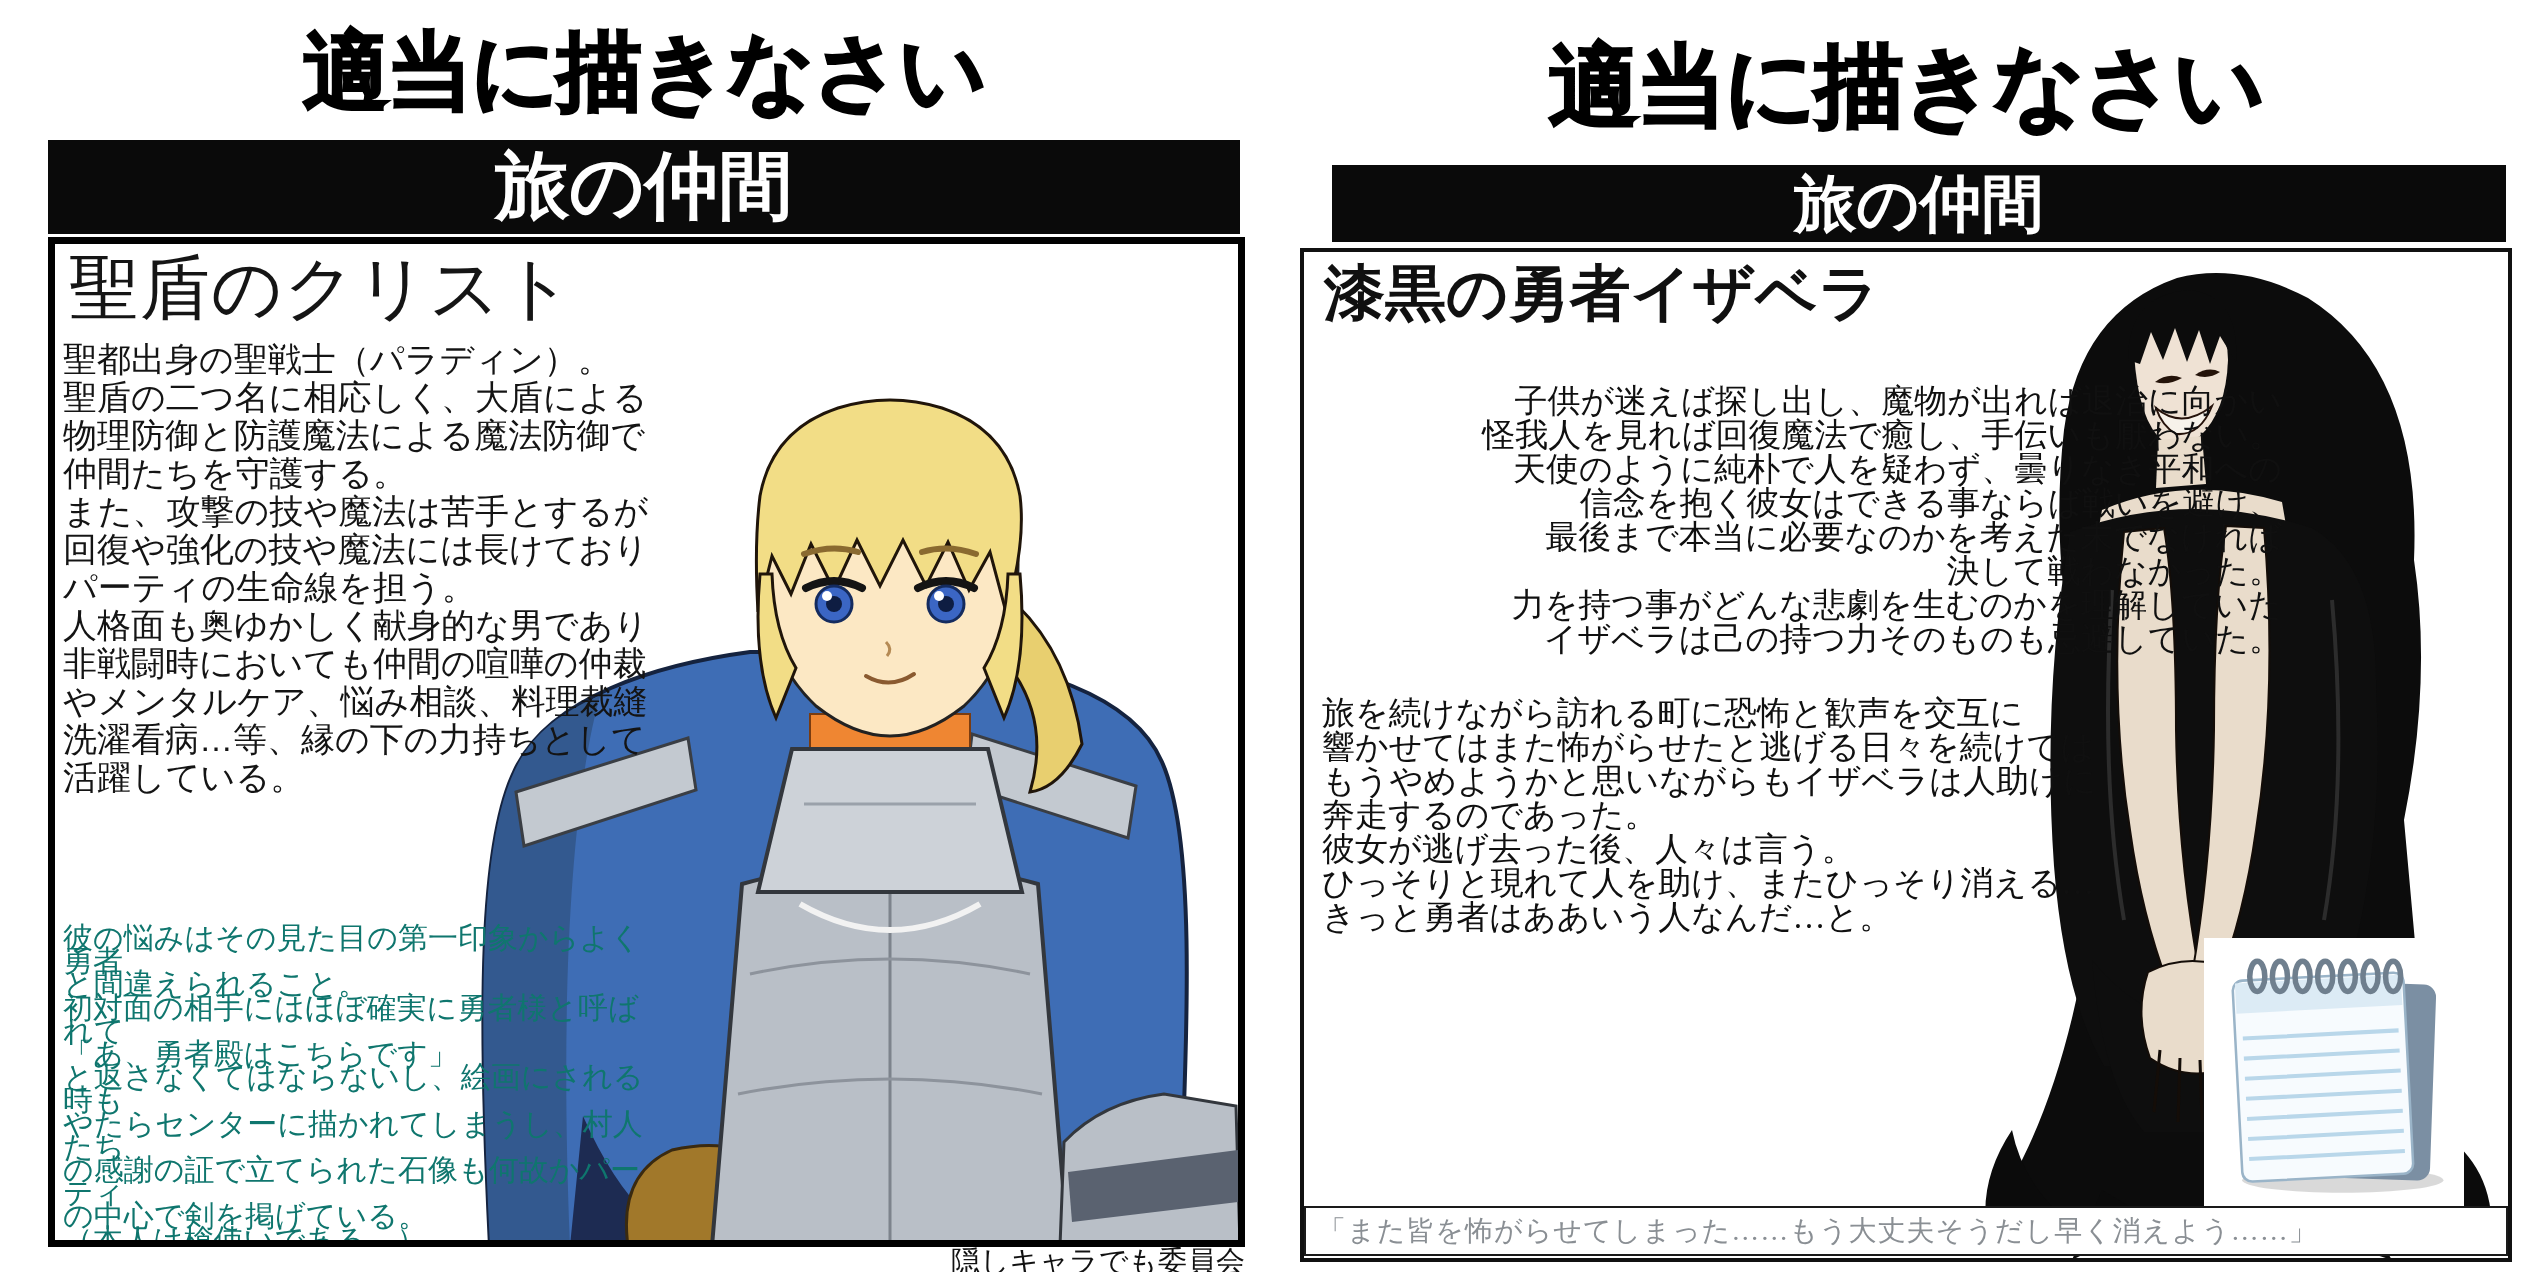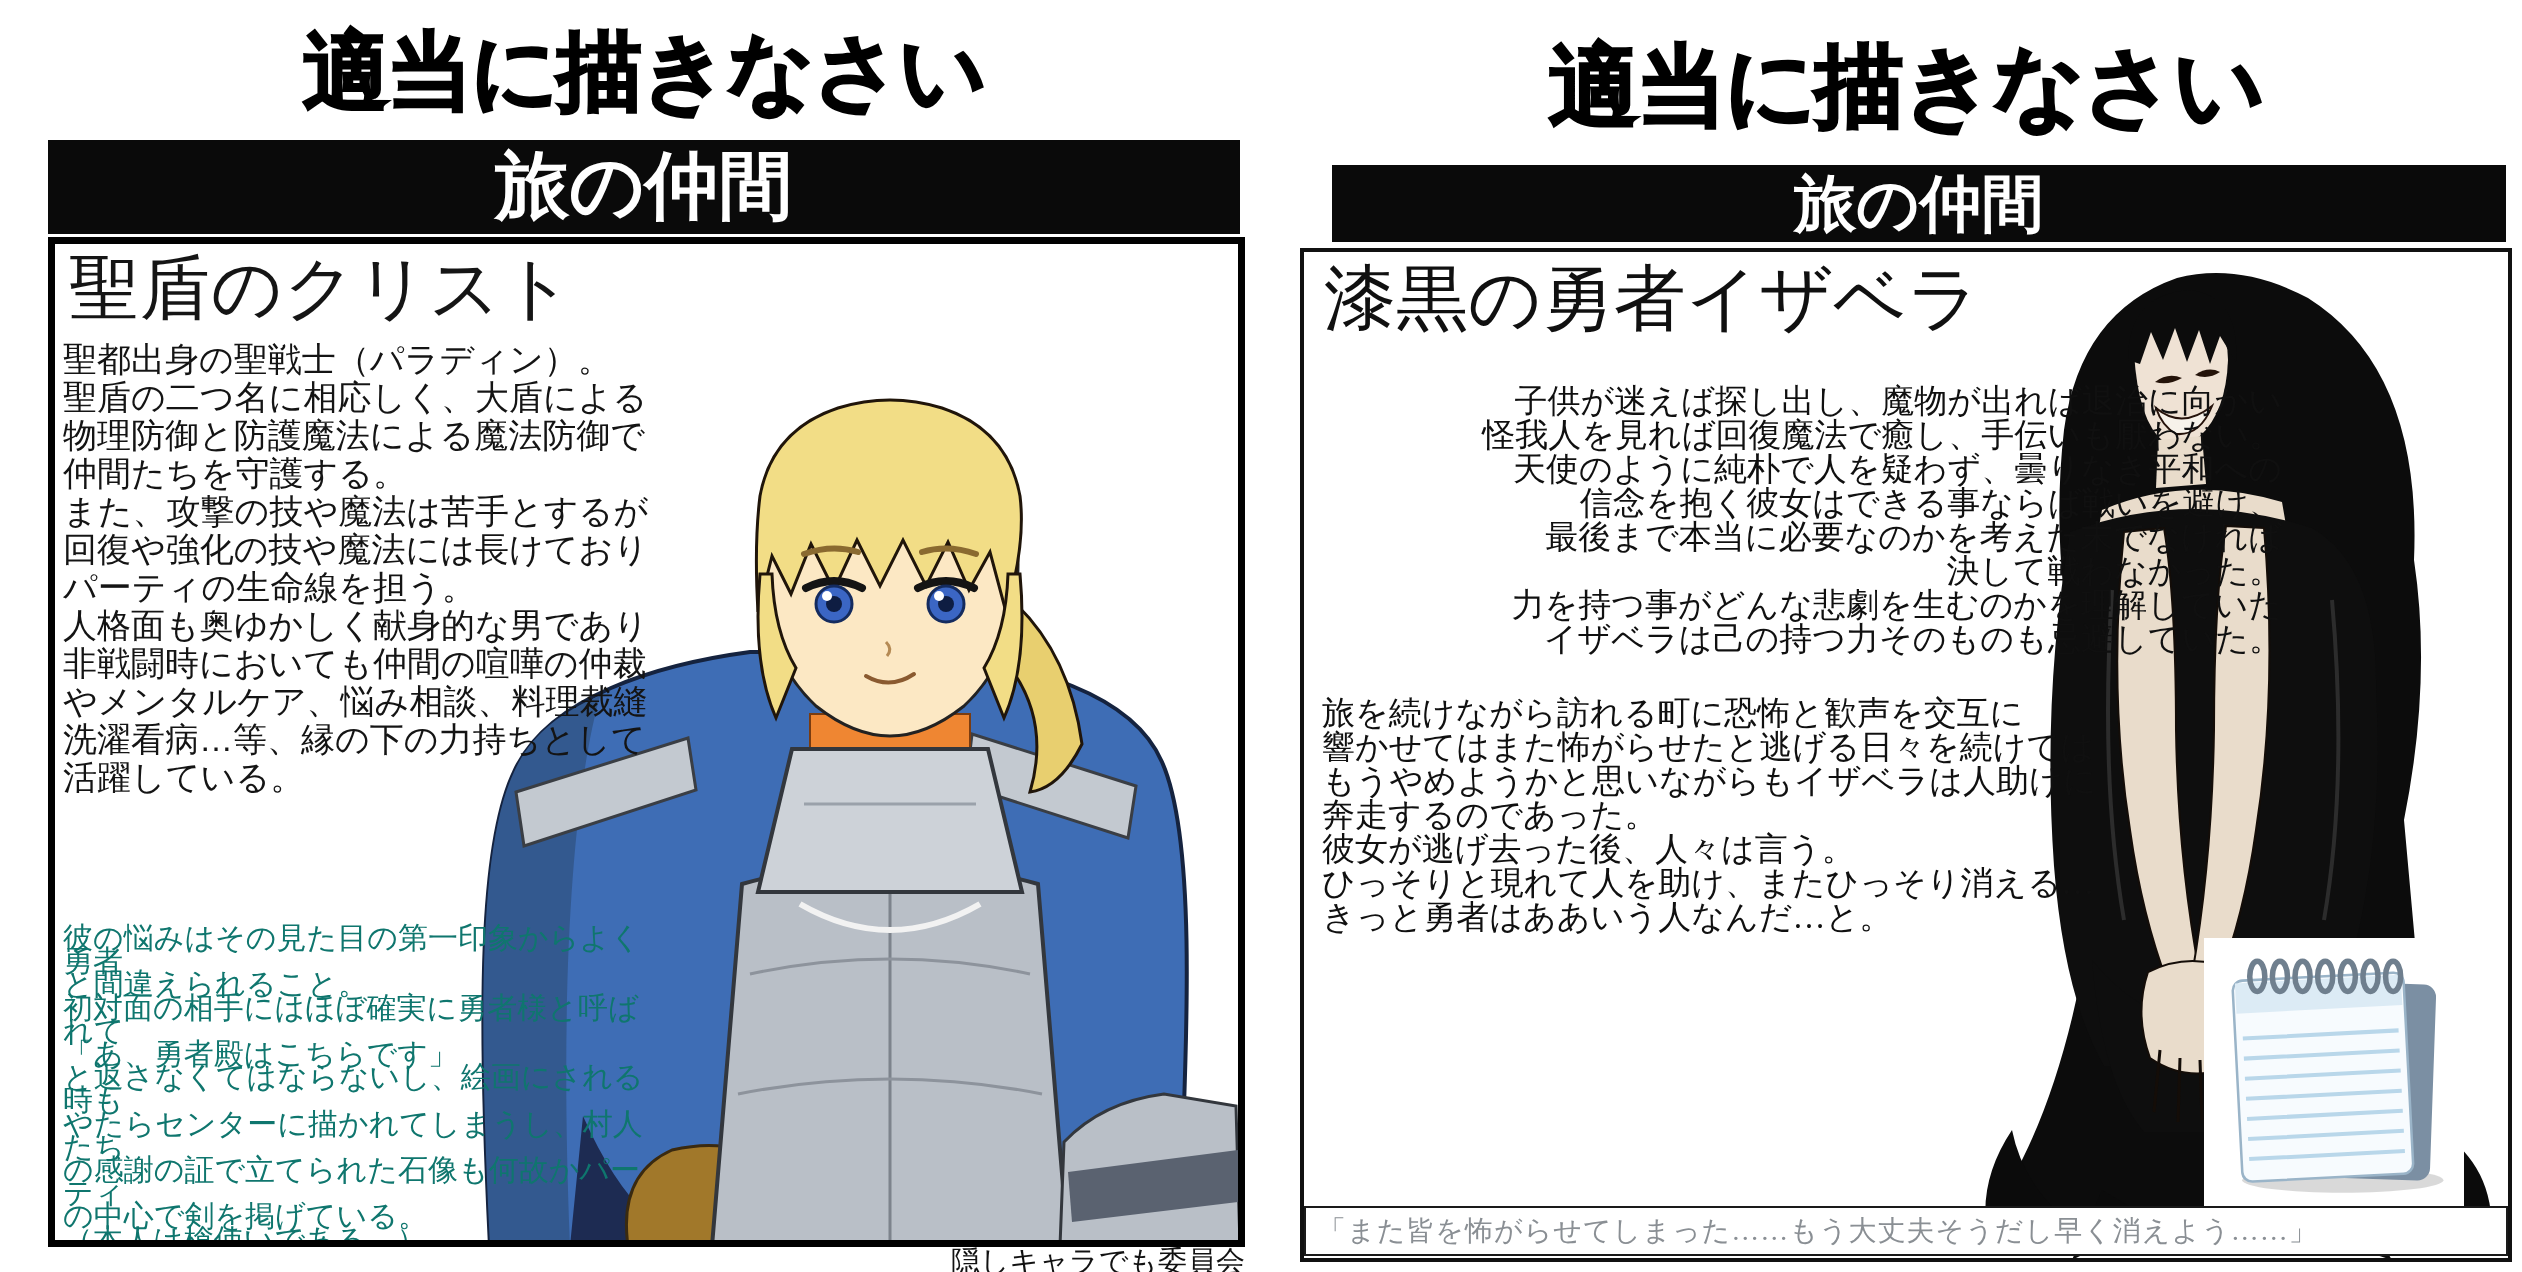--- a/index.html
+++ b/index.html
@@ -49,21 +49,21 @@
     font-weight:500; color:#0f766e;
   }
   .credit {
     left:645px; top:1242px; width:600px; text-align:right;
     font-size:29px; font-weight:500; color:#111;
   }
 
   
   .serif { font-family:"Liberation Serif", serif; }
   .name-right {
-    left:20px; top:10px; font-size:72px; line-height:1.05; font-weight:400;
+    left:20px; top:10px; font-size:61px; line-height:1.05; font-weight:700;
     color:#101010;
   }
   .para { left:18px; width:960px; font-size:33px; line-height:34px; color:#101010; }
   .para-1 { top:132px;text-align:right; }
   .para-2 { top:444px; }
   .para-3 { top:714px; }
   .quote-bar {
     left:0px; top:954px; width:1204px; height:50px;
     border:2px solid #1a1a1a; background:#ffffff;
     display:flex; align-items:center; padding-left:12px;

